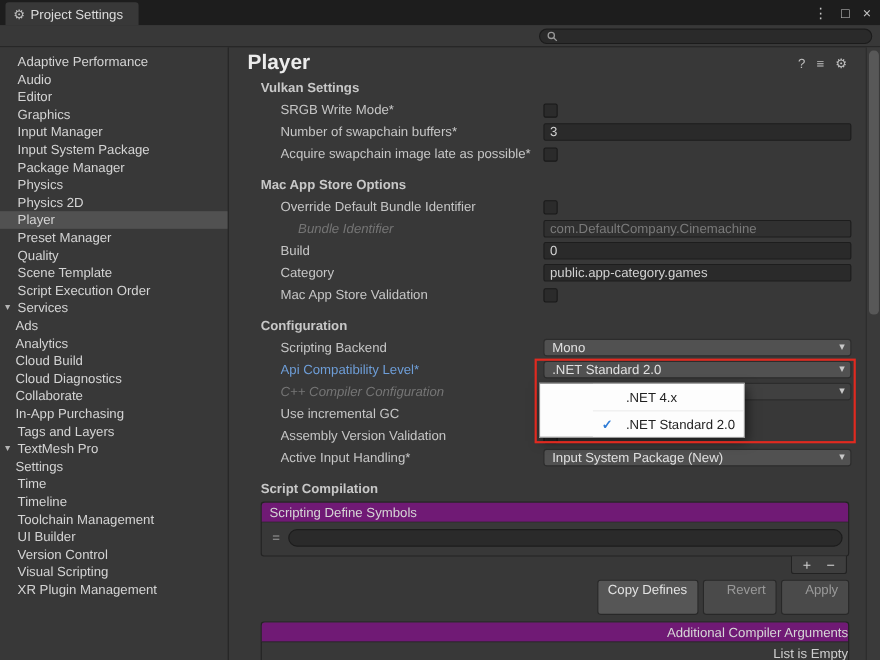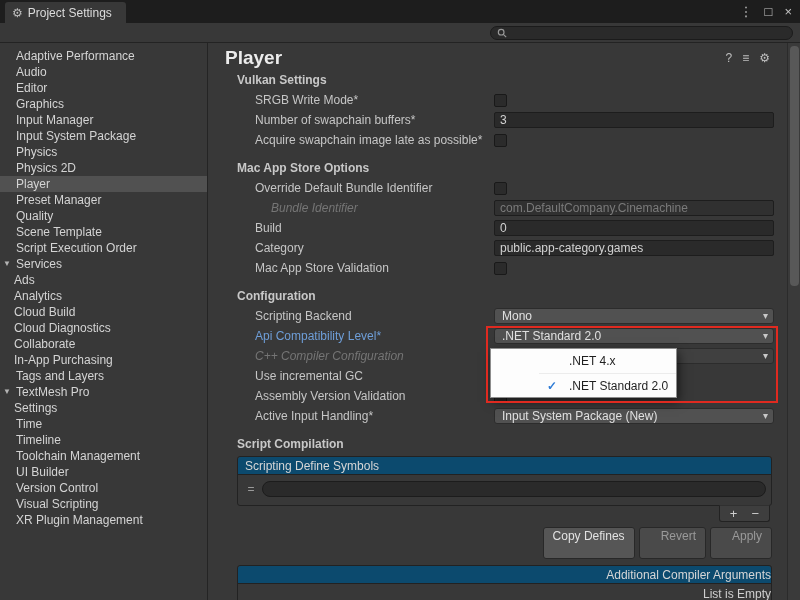--- a/index.html
+++ b/index.html
@@ -60,21 +60,21 @@
   .textfield.disabled { background:#303030; color:#7a7a7a; }
   .dropdown {
     flex:1; height:16px; background:#515151; border:1px solid #2c2c2c; border-radius:3px;
     position:relative; padding:0 18px 0 7px; color:#e0e0e0; font-size:12px; line-height:14px; white-space:nowrap; overflow:hidden;
   }
   .dropdown.disabled { background:#404040; color:#8a8a8a; }
   .dd-arrow { position:absolute; right:5px; top:0; line-height:14px; font-size:10px; color:#c8c8c8; }
 
   
   .listbox { margin:2px 28px 0 26px; border:1px solid #222222; background:#383838; border-radius:3px; }
-  .listbox-header { height:18px; line-height:18px; padding-left:7px; background:#0c4a6e; border-bottom:1px solid #222222; color:#d6d6d6; border-radius:3px 3px 0 0; }
+  .listbox-header { height:18px; line-height:18px; padding-left:7px; background:#701a75; border-bottom:1px solid #222222; color:#d6d6d6; border-radius:3px 3px 0 0; }
   .listbox-body { padding:6px 5px 8px 5px; }
   .define-row { display:flex; align-items:center; gap:6px; padding-left:3px; }
   .drag-handle { color:#9a9a9a; width:10px; text-align:center; }
   .pill-input { flex:1; height:16px; background:#2a2a2a; border:1px solid #1c1c1c; border-radius:8px; }
   .empty-row { height:20px; line-height:20px; padding-left:8px; color:#cfcfcf; }
   .footer-wrap { display:flex; justify-content:flex-end; margin:0 30px 0 0; }
   .pm-bar { background:#3e3e3e; border:1px solid #222222; border-top:1px solid #303030; border-radius:0 0 3px 3px; padding:1px 10px; display:flex; gap:14px; margin-top:-1px; }
   .pm { color:#d0d0d0; font-size:13px; line-height:13px; }
   .btnrow { display:flex; justify-content:flex-end; gap:4px; margin:5px 28px 0 0; }
   .btn { background:#565656; border:1px solid #282828; border-radius:3px; color:#e2e2e2; padding:1px 9px; height:32px; line-height:15px; }
@@ -121,20 +121,21 @@
   </div>
 </div>
 
 <div class="sidebar" id="sidebar">
     <div class="side-item"><span>Adaptive Performance</span></div>
     <div class="side-item"><span>Audio</span></div>
     <div class="side-item"><span>Editor</span></div>
     <div class="side-item"><span>Graphics</span></div>
     <div class="side-item"><span>Input Manager</span></div>
     <div class="side-item"><span>Input System Package</span></div>
+    <div class="side-item"><span>Package Manager</span></div>
     <div class="side-item"><span>Physics</span></div>
     <div class="side-item"><span>Physics 2D</span></div>
     <div class="side-item selected"><span>Player</span></div>
     <div class="side-item"><span>Preset Manager</span></div>
     <div class="side-item"><span>Quality</span></div>
     <div class="side-item"><span>Scene Template</span></div>
     <div class="side-item"><span>Script Execution Order</span></div>
     <div class="side-item"><span class="fold">▼</span><span>Services</span></div>
     <div class="side-item ind1"><span>Ads</span></div>
     <div class="side-item ind1"><span>Analytics</span></div>

